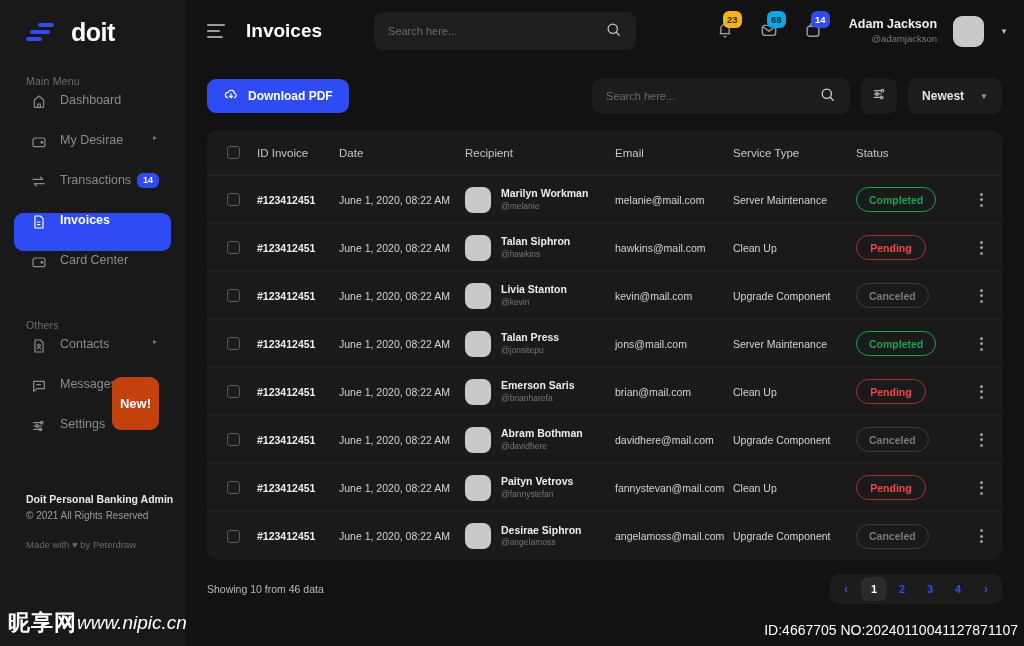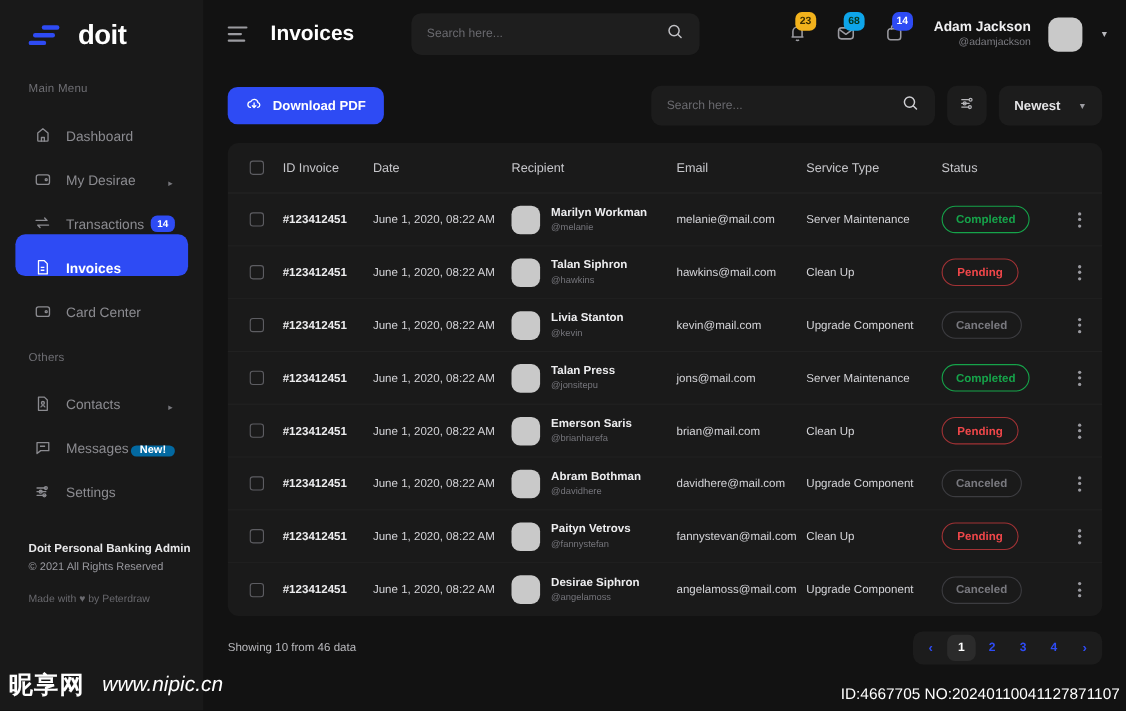--- a/index.html
+++ b/index.html
@@ -22,42 +22,42 @@
   .logo-mark i:nth-child(1) { width: 16px; left: 12px; top: 1px; }
   .logo-mark i:nth-child(2) { width: 20px; left: 4px; top: 8px; }
   .logo-mark i:nth-child(3) { width: 16px; left: 0px; top: 15px; }
   .logo-text { color: #fff; font-size: 25px; font-weight: bold; letter-spacing: -0.5px; }
 
   .section-label {
     color: #6E6E73; font-size: 10.5px; padding-left: 26px; margin-top: 28px; margin-bottom: 6px;
     letter-spacing: 0.2px;
   }
   .nav-item {
-    display: flex; align-items: flex-end; height: 38px; margin: 2px 14px;
+    display: flex; align-items: flex-start; height: 38px; margin: 2px 14px;
     padding-left: 16px; border-radius: 9px; gap: 13px; position: relative;
     color: #8B8B90; font-size: 12.5px; cursor: pointer;
   }
   .nav-item.active { background: #2E4BF4; color: #ffffff; font-weight: bold; }
   .nav-item .nico { width: 17px; height: 17px; flex: 0 0 17px; display:flex; align-items:center; justify-content:center; }
   .nav-item .nico svg { display: block; }
   .nav-arrow { position: absolute; right: 14px; font-size: 8px; color: #77777c; }
   .nav-badge {
     position: absolute; right: 12px; background: #2E4BF4; color: #fff;
     font-size: 9px; border-radius: 6px; padding: 3px 6px; font-weight: bold; line-height: 1;
   }
-  .nav-badge.newtag { background: #0369a1; border-radius: 9px; padding: 0 8px; font-size: 10px; }
+  .nav-badge.newtag { background: #c2410c; border-radius: 9px; padding: 20px 8px; font-size: 13px; }
 
   .side-footer { position: absolute; left: 26px; bottom: 96px; }
   .sf-title { color: #e8e8ea; font-size: 10.5px; font-weight: bold; margin-bottom: 5px; }
   .sf-copy { color: #9a9aa0; font-size: 10px; margin-bottom: 18px; }
   .sf-made { color: #69696e; font-size: 9.5px; }
 
   
   .watermark {
-    position: absolute; left: 8px; bottom: 8px; display: flex; align-items: center; gap: 16px; z-index: 30;
+    position: absolute; left: 8px; bottom: 8px; display: flex; align-items: center; gap: 0; z-index: 30;
   }
   .wm-cn { color: #fff; font-size: 22px; font-weight: bold; font-family: "DejaVu Sans", sans-serif; letter-spacing: 1px; }
   .wm-url { color: #fff; font-size: 19px; font-weight: normal; font-style: italic; }
   .wm-id {
     position: absolute; right: 6px; bottom: 8px; color: #fff; font-size: 14px; z-index: 30;
     font-family: "Liberation Sans", sans-serif;
   }
 
   
   .main { flex: 1; height: 646px; background: #121212; position: relative; display: flex; flex-direction: column; }

